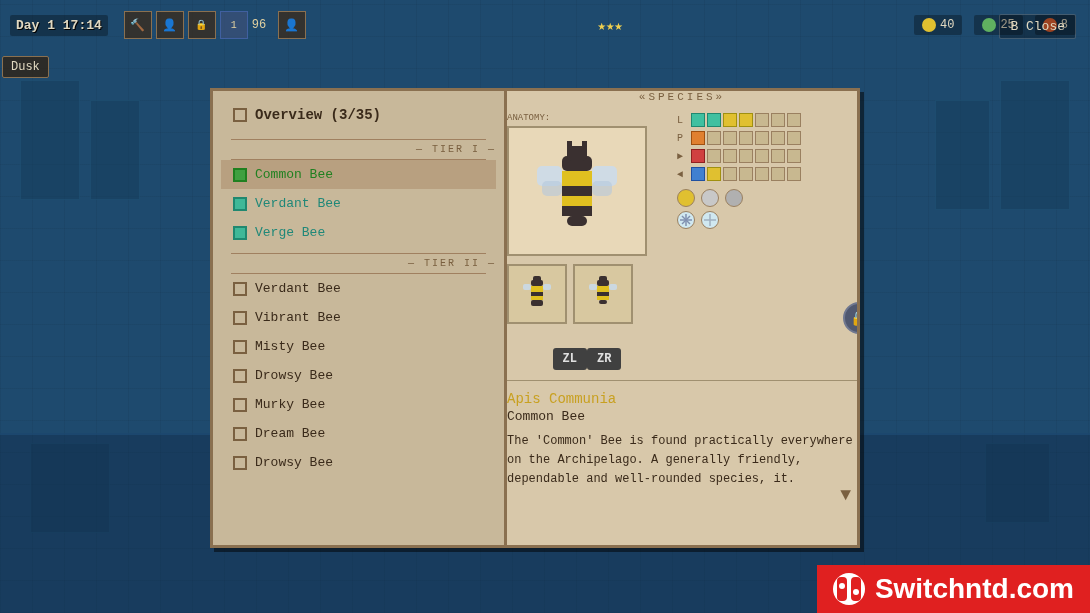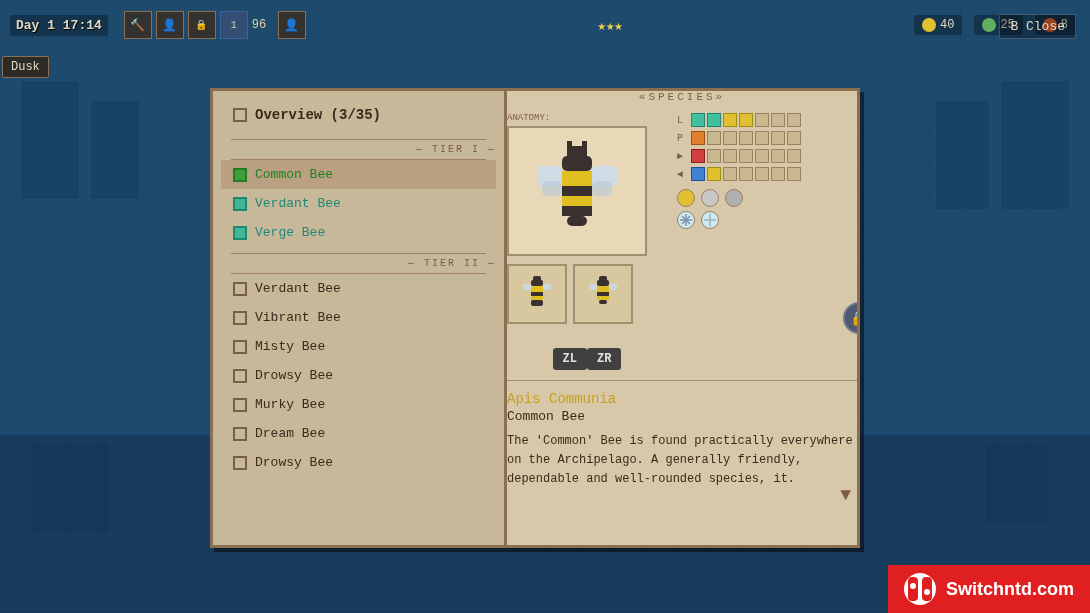--- a/index.html
+++ b/index.html
@@ -401,21 +401,21 @@
       display: flex;
       align-items: center;
       justify-content: center;
       font-weight: bold;
       color: #e02020;
       font-size: 10px;
     }
 
     .switchntd-text {
       color: white;
-      font-size: 18px;
+      font-size: 28px;
       font-weight: bold;
       font-family: Arial, sans-serif;
     }
 
     .bg-building {
       position: absolute;
       background: rgba(20, 60, 90, 0.5);
       border: 1px solid rgba(40, 100, 140, 0.3);
     }
 

